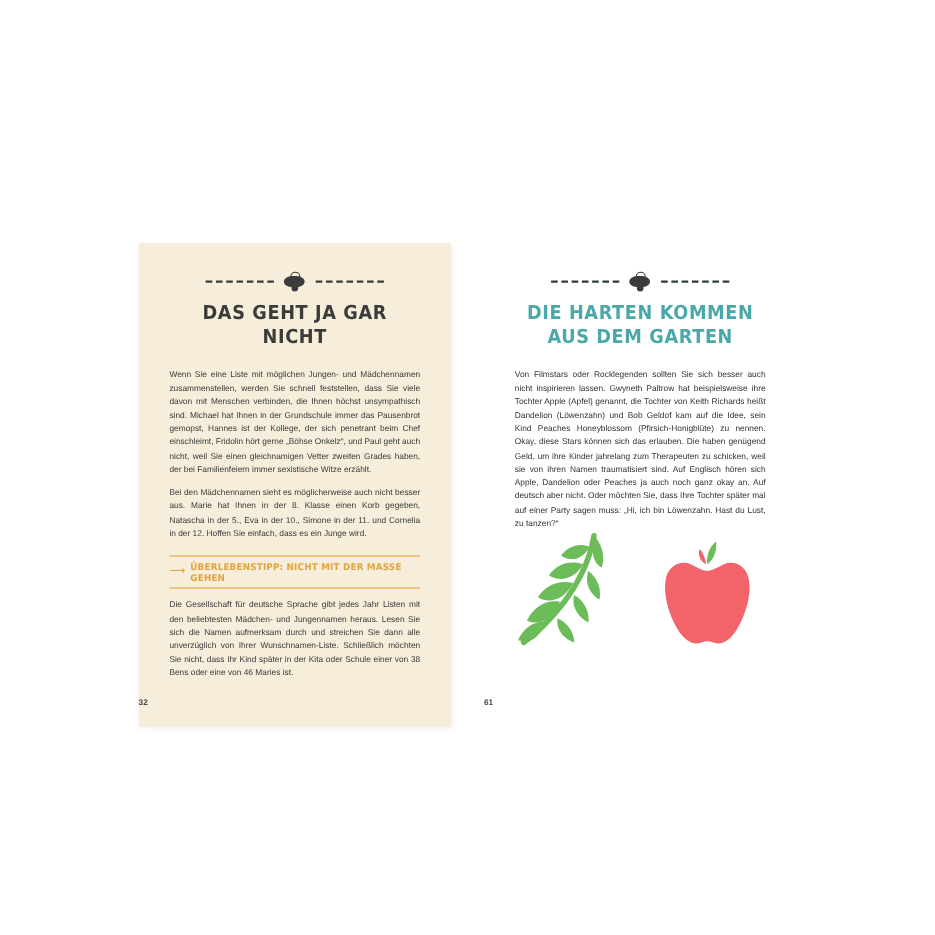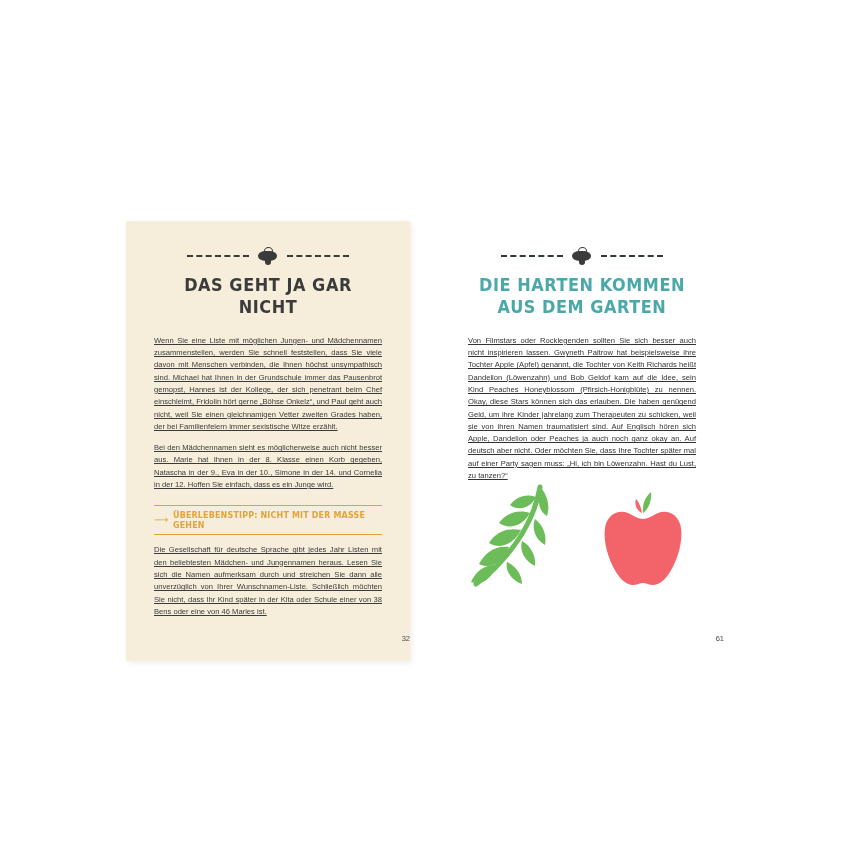--- a/index.html
+++ b/index.html
@@ -110,21 +110,20 @@
   h1.teal { color: #4aa8a8; }
 
   
   p.body {
     font-size: 7.6px;
     line-height: 1.62;
     text-align: justify;
     color: #3a3a3a;
     margin: 0 0 9px 0;
     hyphens: auto;
-    text-decoration: underline;
   }
   .page-right p.body { color: #333333; }
 
   
   .tip {
     margin-top: 14px;
   }
   .tip-header {
     display: flex;
     align-items: center;
@@ -149,23 +148,23 @@
     transform: scaleX(0.95);
     transform-origin: left center;
   }
 
   
   .page-number {
     position: absolute;
     bottom: 18px;
     left: 0;
     width: 100%;
-    text-align: right;
+    text-align: left;
     font-size: 7.5px;
-    font-weight: normal;
+    font-weight: bold;
     color: #4a4a4a;
   }
 
   
   .illustration {
     position: absolute;
     left: 28px;
     bottom: 58px;
     width: 230px;
     height: 120px;
@@ -184,21 +183,21 @@
         <span class="ring"></span>
         <span class="shield"></span>
         <span class="nipple"></span>
       </span>
       <span class="dash-line"></span>
     </div>
 
     <h1 class="chapter-title dark">DAS GEHT JA GAR NICHT</h1>
 
     <p class="body">Wenn Sie eine Liste mit möglichen Jungen- und Mädchennamen zusammenstellen, werden Sie schnell feststellen, dass Sie viele davon mit Menschen verbinden, die Ihnen höchst unsympathisch sind. Michael hat Ihnen in der Grundschule immer das Pausenbrot gemopst, Hannes ist der Kollege, der sich penetrant beim Chef einschleimt, Fridolin hört gerne „Böhse Onkelz“, und Paul geht auch nicht, weil Sie einen gleichnamigen Vetter zweiten Grades haben, der bei Familienfeiern immer sexistische Witze erzählt.</p>
-    <p class="body">Bei den Mädchennamen sieht es möglicherweise auch nicht besser aus. Marie hat Ihnen in der 8. Klasse einen Korb gegeben, Natascha in der 9., Eva in der 10., Simone in der 14. und Cornelia in der 12. Hoffen Sie einfach, dass es ein Junge wird.</p>
+    <p class="body">Bei den Mädchennamen sieht es möglicherweise auch nicht besser aus. Marie hat Ihnen in der 8. Klasse einen Korb gegeben, Natascha in der 5., Eva in der 10., Simone in der 11. und Cornelia in der 12. Hoffen Sie einfach, dass es ein Junge wird.</p>
 
     <div class="tip">
       <div class="tip-header">
         <span class="arrow-icon">⟶</span>
         <span class="tip-title">ÜBERLEBENSTIPP: NICHT MIT DER MASSE GEHEN</span>
       </div>
       <p class="body">Die Gesellschaft für deutsche Sprache gibt jedes Jahr Listen mit den beliebtesten Mädchen- und Jungennamen heraus. Lesen Sie sich die Namen aufmerksam durch und streichen Sie dann alle unverzüglich von Ihrer Wunschnamen-Liste. Schließlich möchten Sie nicht, dass Ihr Kind später in der Kita oder Schule einer von 38 Bens oder eine von 46 Maries ist.</p>
     </div>
 
     <div class="page-number">32</div>

